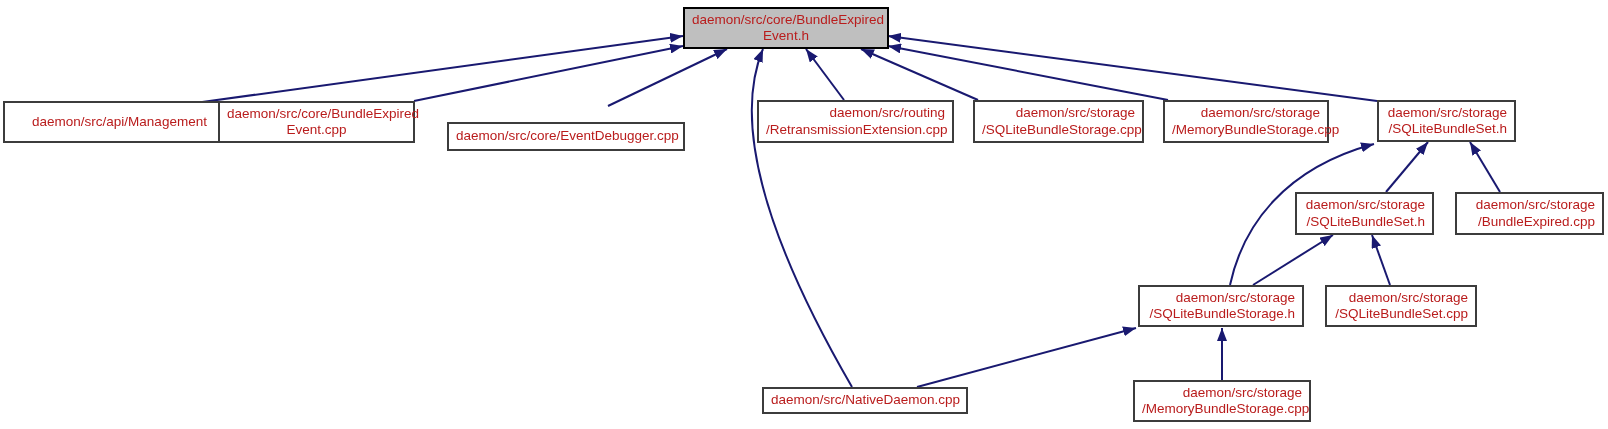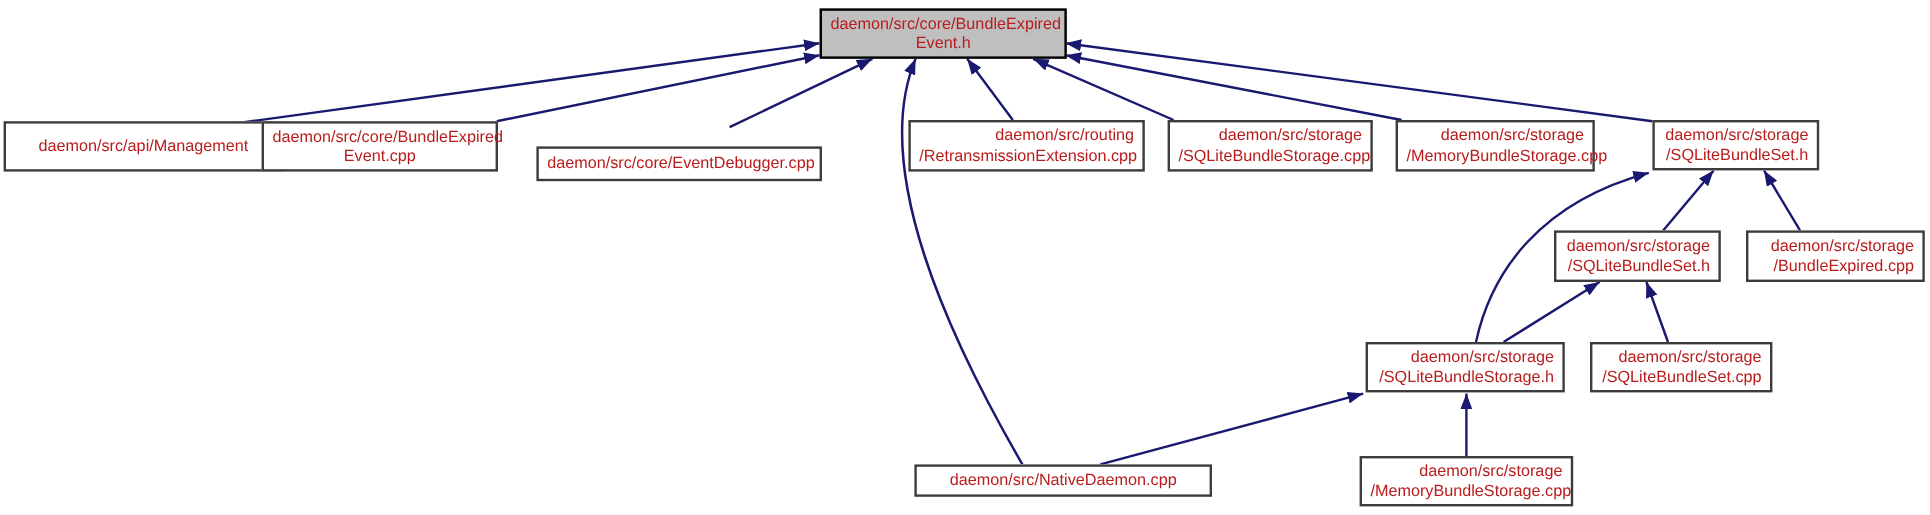--- a/index.html
+++ b/index.html
@@ -18,21 +18,21 @@
   .n2{left:218px;top:101px;width:197px;height:42px;}
   .n3{left:447px;top:106px;width:238px;height:29px;margin-top:16px;}
   .n4{left:757px;top:100px;width:197px;height:43px;}
   .n5{left:973px;top:100px;width:171px;height:43px;}
   .n6{left:1163px;top:100px;width:166px;height:43px;}
   .n7{left:1377px;top:100px;width:139px;height:42px;}
   .n8{left:1295px;top:192px;width:139px;height:43px;}
   .n9{left:1455px;top:192px;width:149px;height:43px;}
   .n10{left:1138px;top:285px;width:166px;height:42px;}
   .n11{left:1325px;top:285px;width:152px;height:42px;}
-  .n12{left:762px;top:387px;width:248px;height:27px;}
+  .n12{left:762px;top:387px;width:206px;height:27px;}
   .n13{left:1133px;top:380px;width:178px;height:42px;}
   .edge{stroke:#191970;stroke-width:2;fill:none;}
 </style>
 </head>
 <body>
 
 <div id="canvas">
 
   <svg id="edges" viewBox="0 0 1608 429" xmlns="http://www.w3.org/2000/svg">
     <defs>

